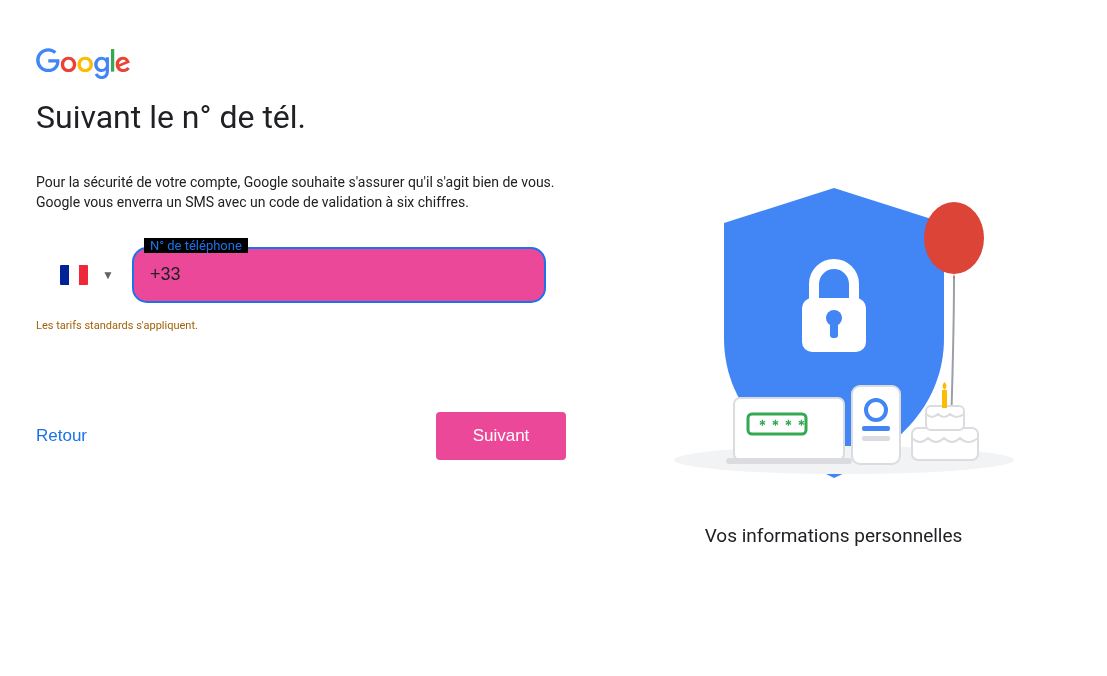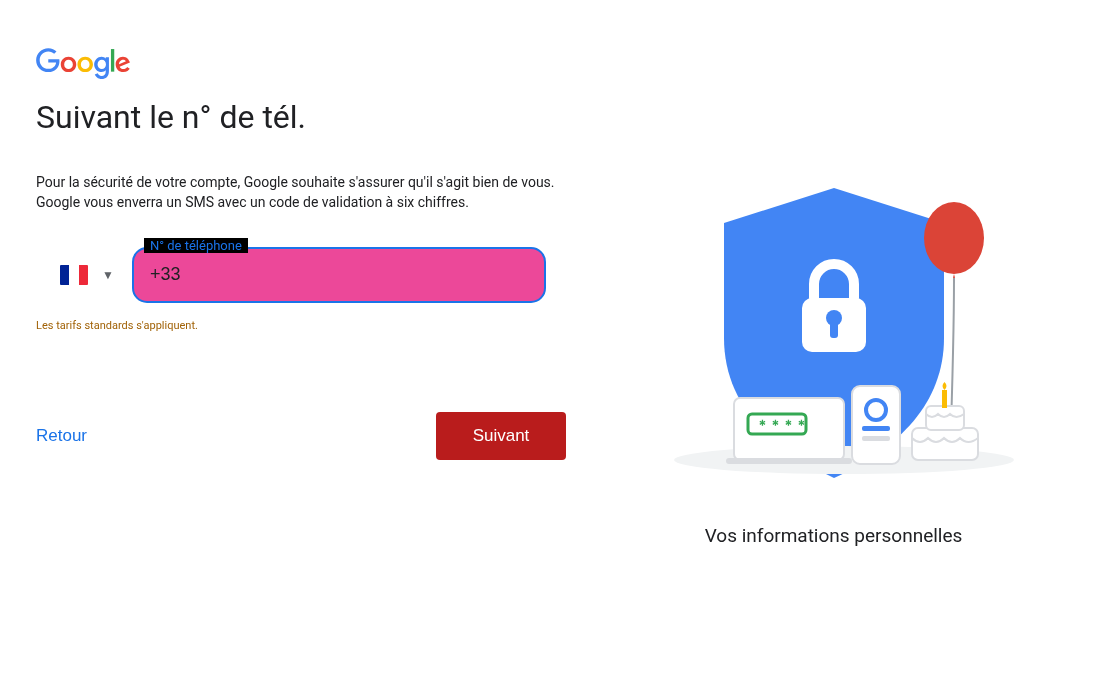--- a/index.html
+++ b/index.html
@@ -124,21 +124,21 @@
     color: #1a73e8;
     background: none;
     border: none;
     cursor: pointer;
     padding: 8px 0;
   }
   .btn-primary {
     font-size: 17px;
     font-weight: 500;
     color: #fff;
-    background: #b91c1c;
+    background: #ec4899;
     border: none;
     border-radius: 4px;
     padding: 14px 32px;
     cursor: pointer;
     min-width: 130px;
   }
 
   
   .illus-wrap {
     width: 380px;

